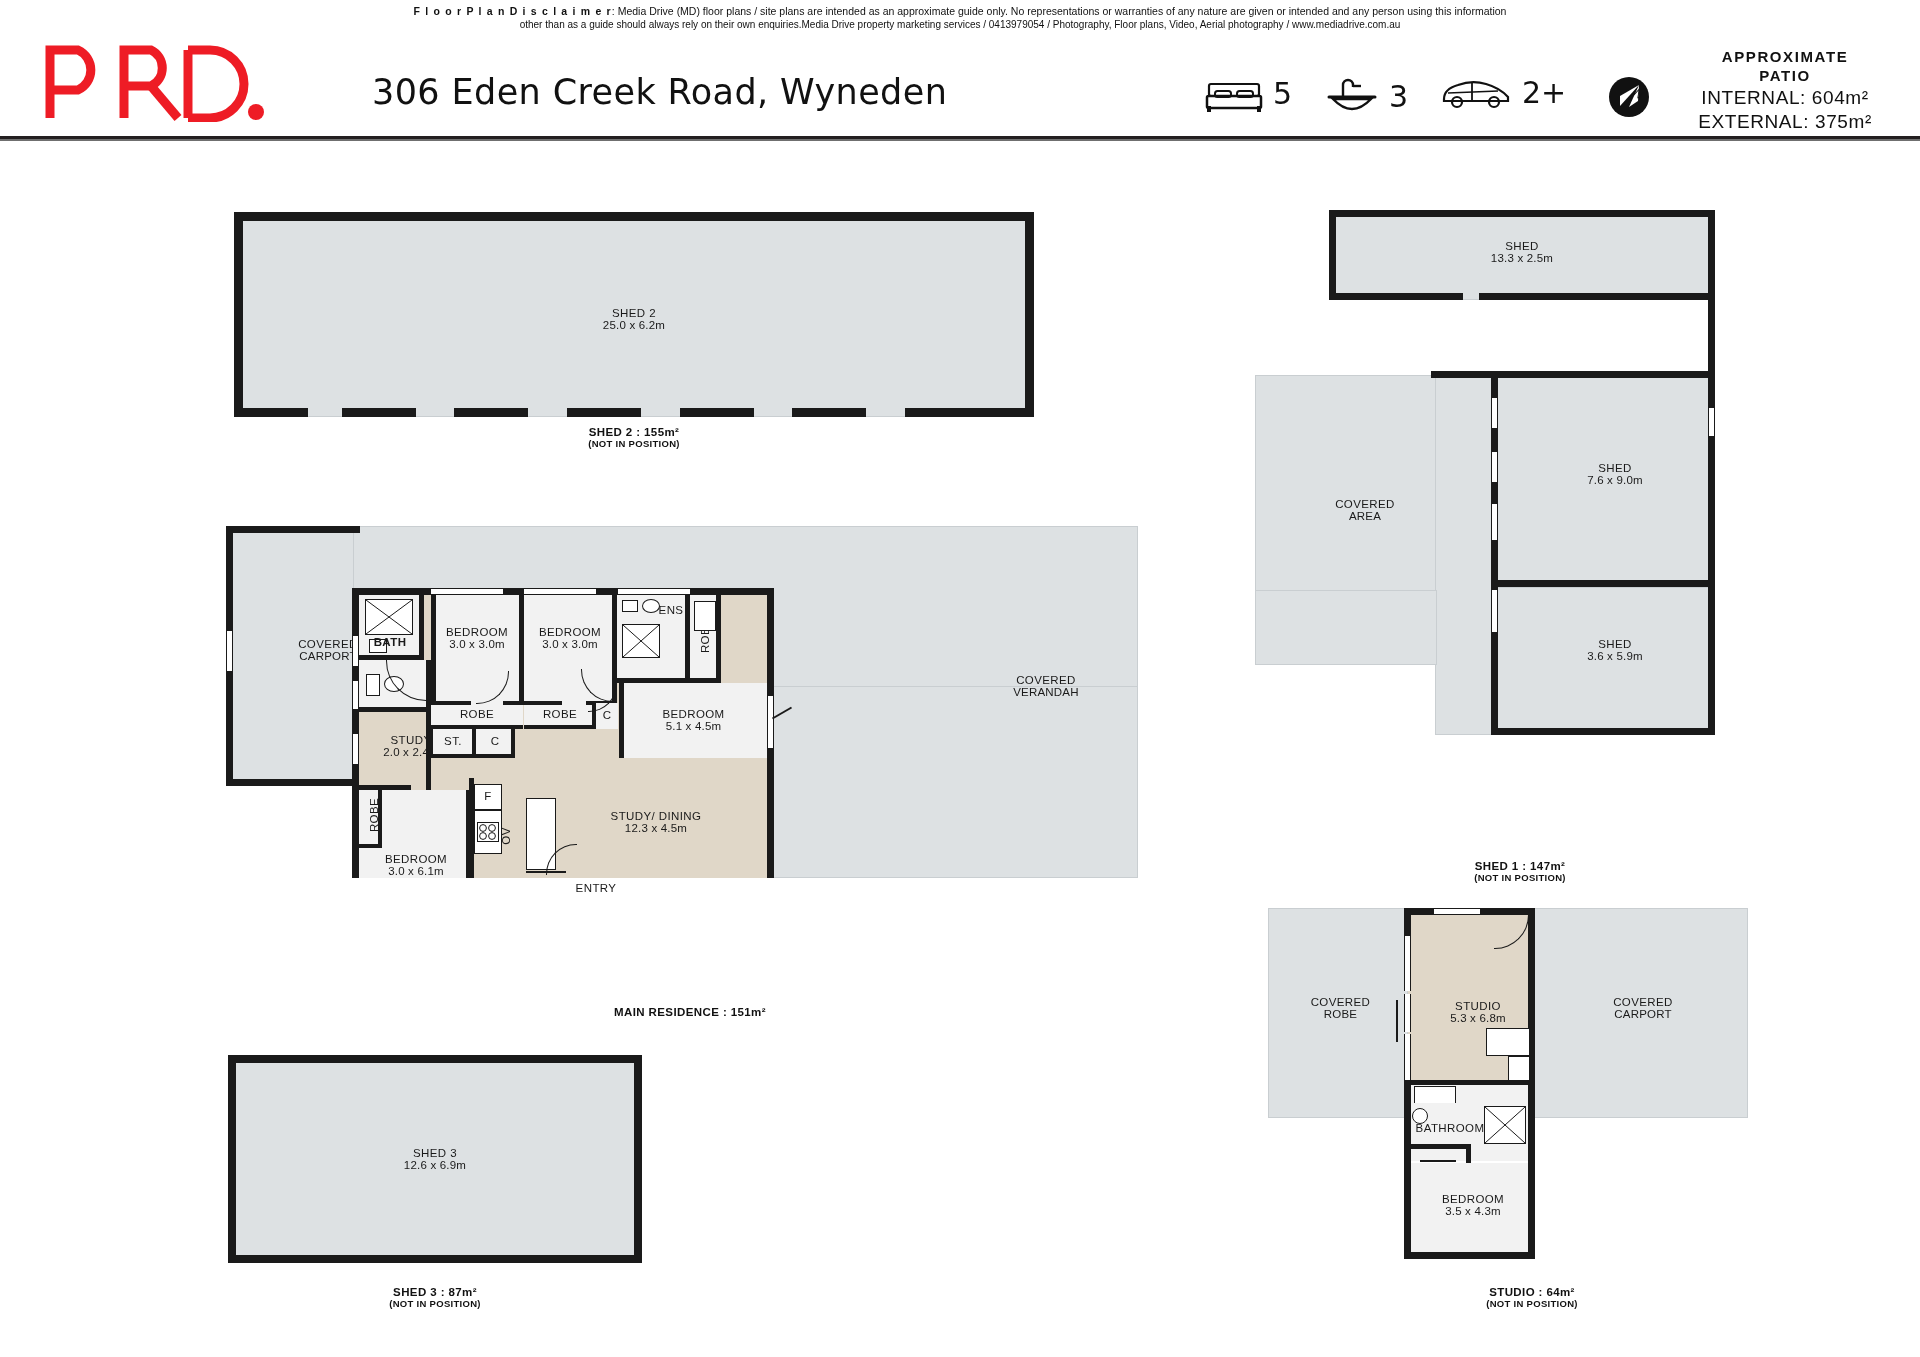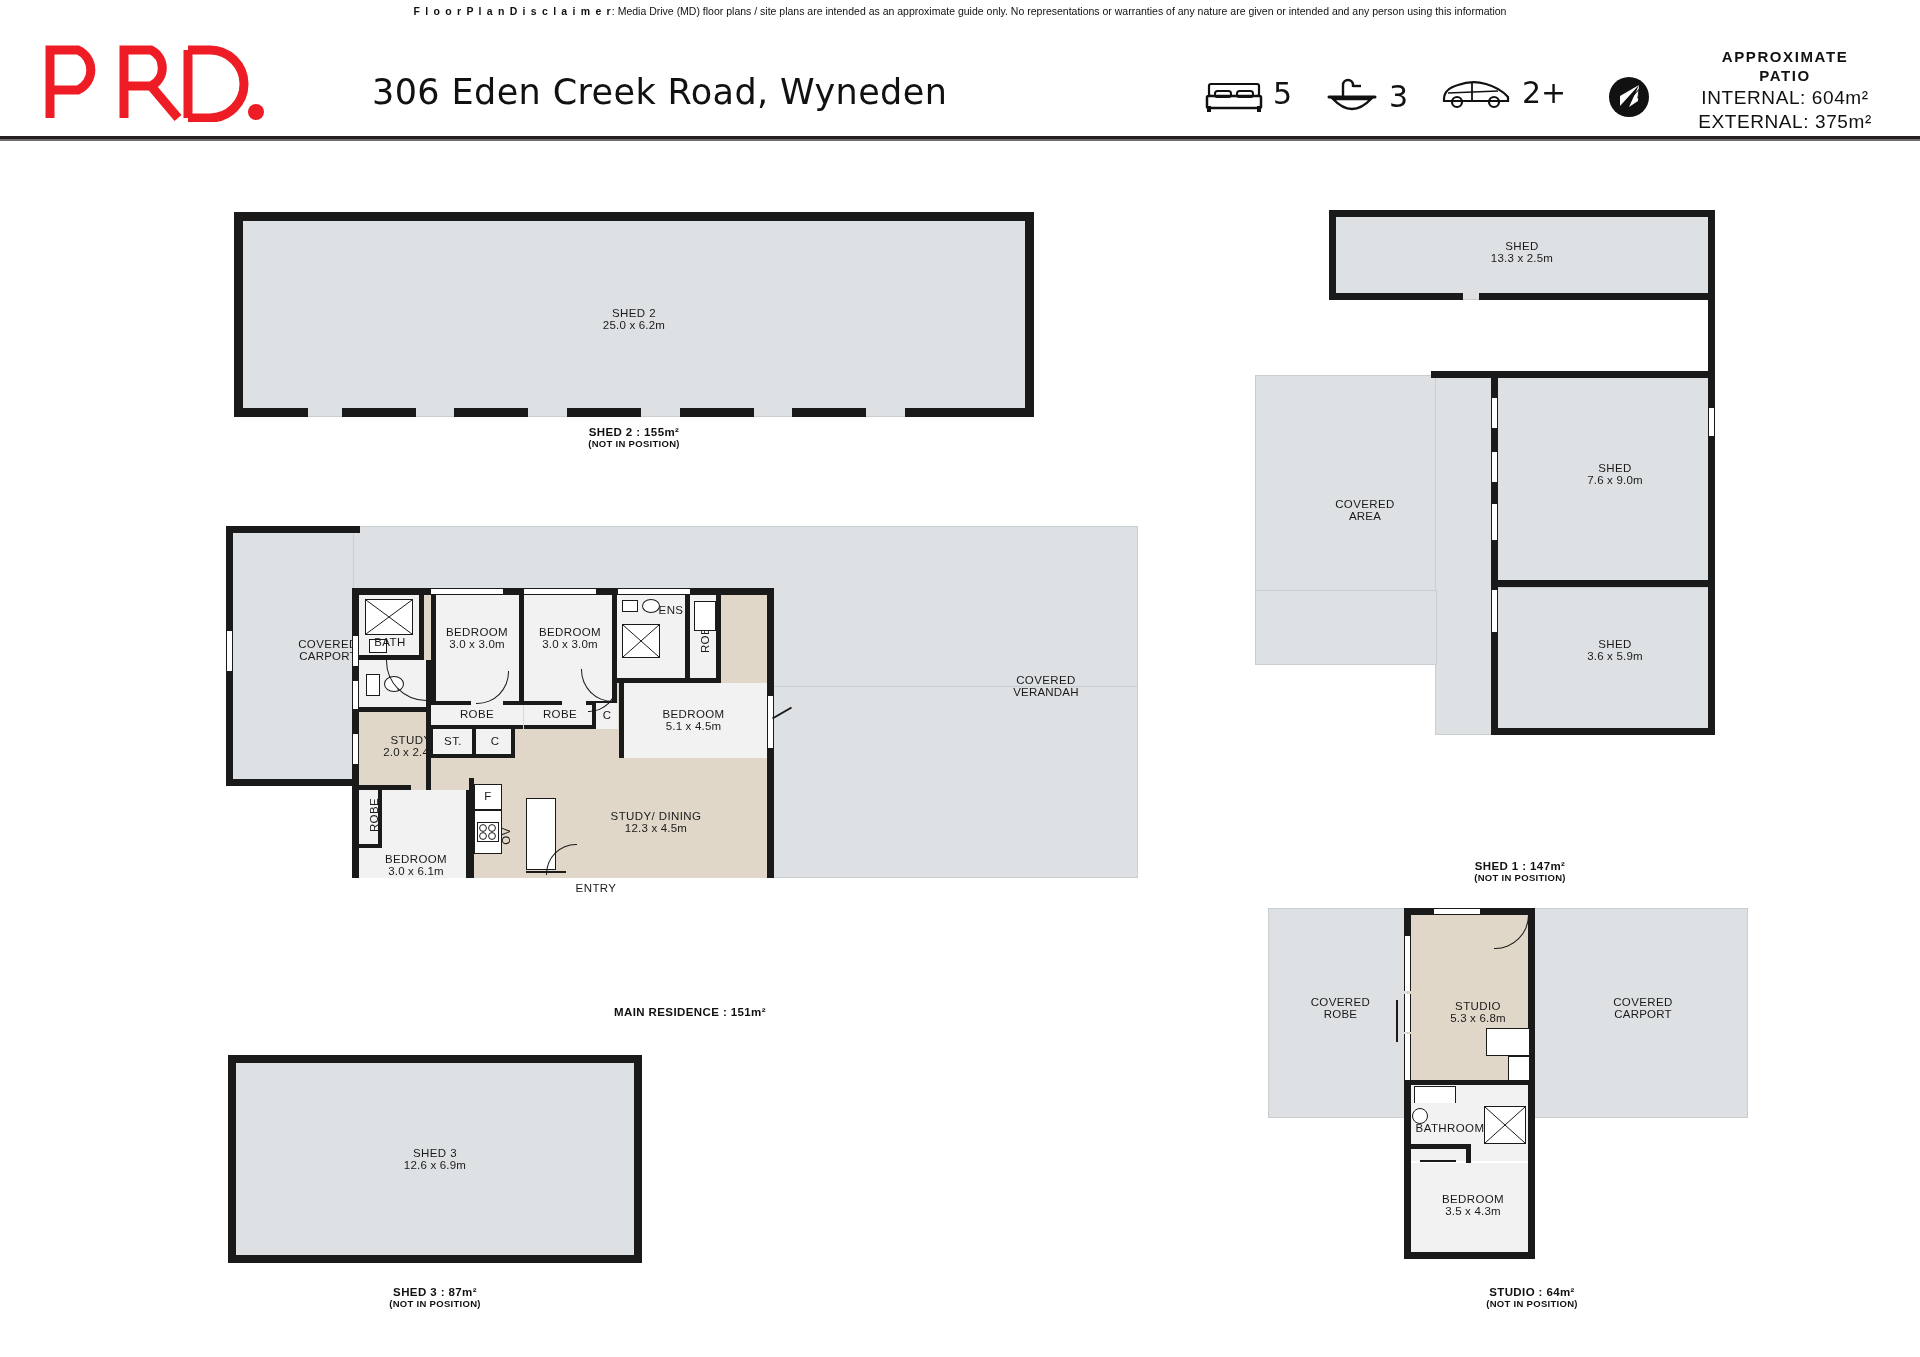--- a/index.html
+++ b/index.html
@@ -51,20 +51,21 @@
   .vert{transform:rotate(-90deg);transform-origin:center center;}
   .sm{font-size:9.5px;}
   .xsm{font-size:8.5px;}
   .door{position:absolute;border:1.2px solid #1a1a1a;border-radius:0;}
 </style>
 </head>
 <body>
 
 <div class="disclaimer">
   <div class="disc-l1"><span class="disc-bold">F l o o r  P l a n  D i s c l a i m e r</span><span>: Media Drive (MD) floor plans / site plans are intended as an approximate guide only.  No representations or warranties of any nature are given or intended and any person using this information</span></div>
+  <div class="disc-l2">other than as a guide should always rely on their own enquiries.Media Drive property marketing services / 0413979054 / Photography, Floor plans,  Video, Aerial photography / www.mediadrive.com.au</div>
 </div>
 
 <div class="headerbar"></div>
 <div class="hdr-rule"></div>
 <div class="hdr-rule2"></div>
 
 <div class="logo">
   <svg width="300" height="80" viewBox="0 0 300 80">
     <g fill="none" stroke="#ee1c25" stroke-width="9">
       <path d="M12 76 L12 8 L40 8 A22 22 0 0 1 40 48 L12 48"></path>
@@ -190,21 +191,21 @@
   <div class="wall" style="left:541px;top:62px;width:7px;height:290px;"></div>
   <div class="winv" style="left:541px;top:170px;width:7px;height:52px;"></div>
 
   <div class="white" style="left:133px;top:69px;width:62px;height:62px;"></div>
   <div class="fix" style="left:139px;top:73px;width:48px;height:36px;">
     <svg width="46" height="34" viewBox="0 0 46 34">
         <path d="M0 0 L46 34 M46 0 L0 34" stroke="#1a1a1a" stroke-width="1" fill="none"></path>
       </svg>
   </div>
   <div class="fix" style="left:143px;top:113px;width:18px;height:14px;"></div>
-  <div class="lbl" style="left:133px;top:110px;width:62px;">
+  <div class="lbl" style="left:133px;top:110px;width:62px;font-weight:bold;">
     <span class="n">BATH</span>
   </div>
   <div class="wall" style="left:193px;top:69px;width:5px;height:62px;"></div>
   <div class="wall" style="left:133px;top:129px;width:65px;height:5px;"></div>
 
   <div class="white" style="left:133px;top:134px;width:72px;height:52px;"></div>
   <div class="fix" style="left:140px;top:148px;width:14px;height:22px;"></div>
   <div class="fix" style="left:158px;top:150px;width:20px;height:16px;border-radius:50%;"></div>
   <div class="wall" style="left:200px;top:134px;width:5px;height:52px;"></div>
   <div class="wall" style="left:133px;top:181px;width:72px;height:5px;"></div>

